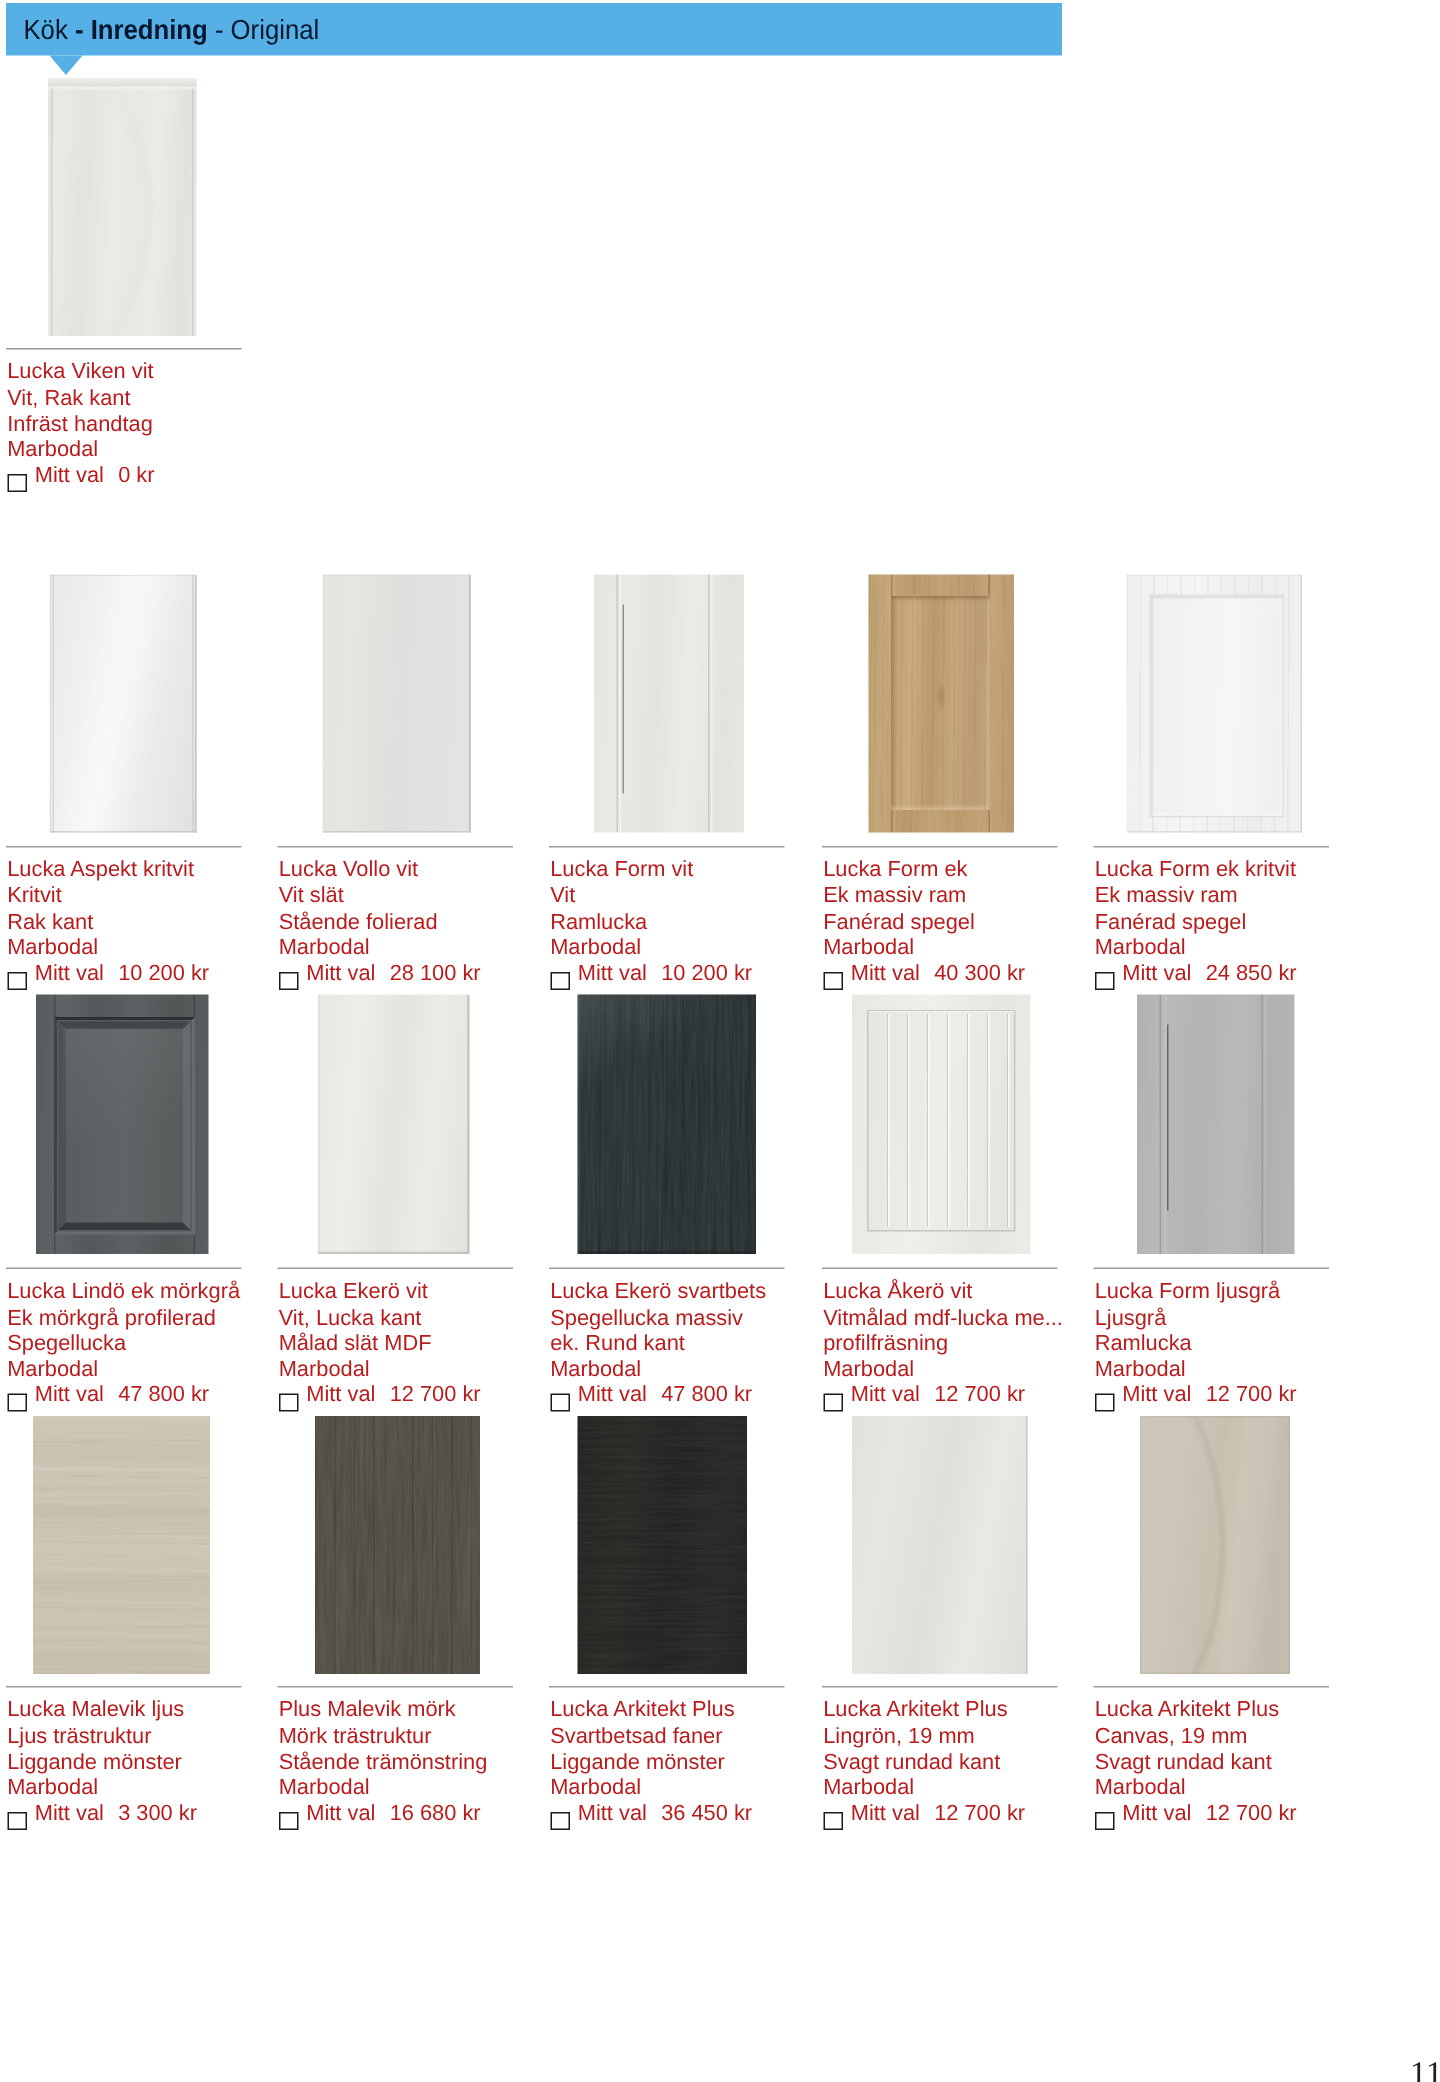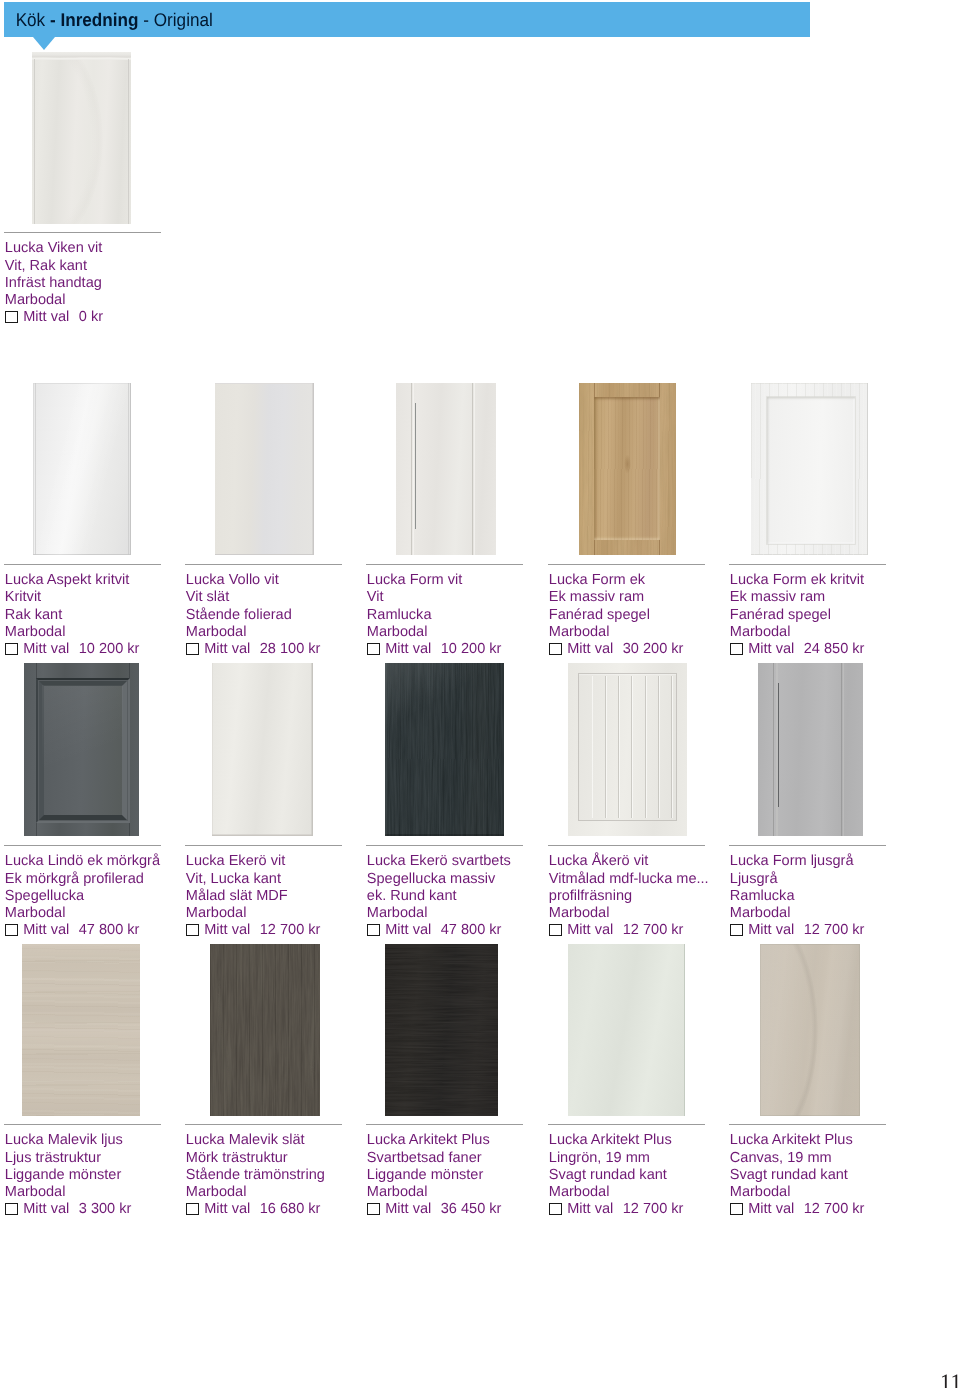--- a/index.html
+++ b/index.html
@@ -2,40 +2,40 @@
 <html><head>
 <meta charset="utf-8">
 <style>
 html,body{margin:0;padding:0;}
 body{width:960px;height:1388px;background:#ffffff;
   font-family:"Liberation Sans",sans-serif;position:relative;overflow:hidden;
   -webkit-font-smoothing:antialiased;text-rendering:geometricPrecision;}
 .page{position:relative;width:960px;height:1388px;background:#fff;overflow:hidden;}
 
 
-.banner{position:absolute;left:4px;width:806px;}
+.banner{position:absolute;left:4px;width:704px;}
 .banner .bar{position:relative;width:100%;height:100%;display:flex;align-items:center;}
 .banner .btxt{padding-left:12.5px;font-size:18.4px;line-height:1;white-space:nowrap;
   transform:scaleX(0.932) translateY(1.3px);transform-origin:left center;}
 .banner .tail{position:absolute;left:29px;top:100%;width:0;height:0;
   border-left:11px solid transparent;border-right:11px solid transparent;}
 .b2{font-weight:700;}
 #banner-original .bar{background:#56b0e6;}
 #banner-original .btxt{color:#00172f;}
 #banner-original .tail{border-top:13px solid #56b0e6;}
 #banner-tillval .bar{background:#ffca00;}
 #banner-tillval .btxt{color:#241c10;}
 #banner-tillval .tail{border-top:13px solid #ffca00;}
 
 
 .tile{position:absolute;}
 .tile .sep{position:absolute;left:0;top:0;width:157px;height:1px;background:#9b9b9b;}
 .tile .txt{position:absolute;left:0.8px;width:230px;font-size:14.55px;
-  line-height:17.2px;color:#701a75;white-space:nowrap;}
-.row-chk{display:flex;align-items:flex-start;}
+  line-height:17.2px;color:#b91c1c;white-space:nowrap;}
+.row-chk{display:flex;align-items:flex-end;}
 .chk{display:inline-block;width:13px;height:12.4px;border:1.6px solid #1a1a1a;
   box-sizing:border-box;margin-right:5.4px;position:relative;top:1.8px;flex:none;}
 .price{padding-left:9.5px;}
 
 
 .pageno{position:absolute;left:940px;top:1371px;font-family:"Liberation Serif",serif;
   font-size:22px;line-height:1;color:#231f20;letter-spacing:0.4px;}
 
 
 
@@ -271,21 +271,21 @@
   <div class="tile" style="left:548px;top:563.8px;">
     <div class="sep"></div>
     <div class="txt" style="top:8.34px">
       <div>Lucka Form ek</div>
       <div>Ek massiv ram</div>
       <div>Fanérad spegel</div>
       <div>Marbodal</div>
       <div class="row-chk">
           <span class="chk"></span>
           <span>Mitt val</span>
-          <span class="price">30 200 kr</span>
+          <span class="price">40 300 kr</span>
         </div>
     </div>
   </div>
   <div class="door d-formek" style="left:578.5px;top:383.2px;width:97.5px;height:171.5px">
       <svg preserveAspectRatio="none" viewBox="0 0 98 172">
         <filter id="fek">
           <feTurbulence type="fractalNoise" baseFrequency="0.5 0.02" numOctaves="4" seed="13"></feTurbulence>
           <feColorMatrix type="matrix" values="0 0 0 0 0.38  0 0 0 0 0.27  0 0 0 0 0.12  0.5 0 0 0 -0.12"></feColorMatrix>
         </filter>
         <filter id="fek2">
@@ -442,21 +442,21 @@
           <feColorMatrix type="matrix" values="0 0 0 0 0.58  0 0 0 0 0.53  0 0 0 0 0.46  0.42 0 0 0 -0.10"></feColorMatrix>
         </filter>
         <rect width="118" height="172" filter="url(#fml)"></rect>
       </svg>
       <div class="grain"></div>
       <div class="grain2"></div>
     </div>
   <div class="tile" style="left:185px;top:1124.0px;">
     <div class="sep"></div>
     <div class="txt" style="top:8.34px">
-      <div>Lucka Malevik slät</div>
+      <div>Plus Malevik mörk</div>
       <div>Mörk trästruktur</div>
       <div>Stående trämönstring</div>
       <div>Marbodal</div>
       <div class="row-chk">
           <span class="chk"></span>
           <span>Mitt val</span>
           <span class="price">16 680 kr</span>
         </div>
     </div>
   </div>

